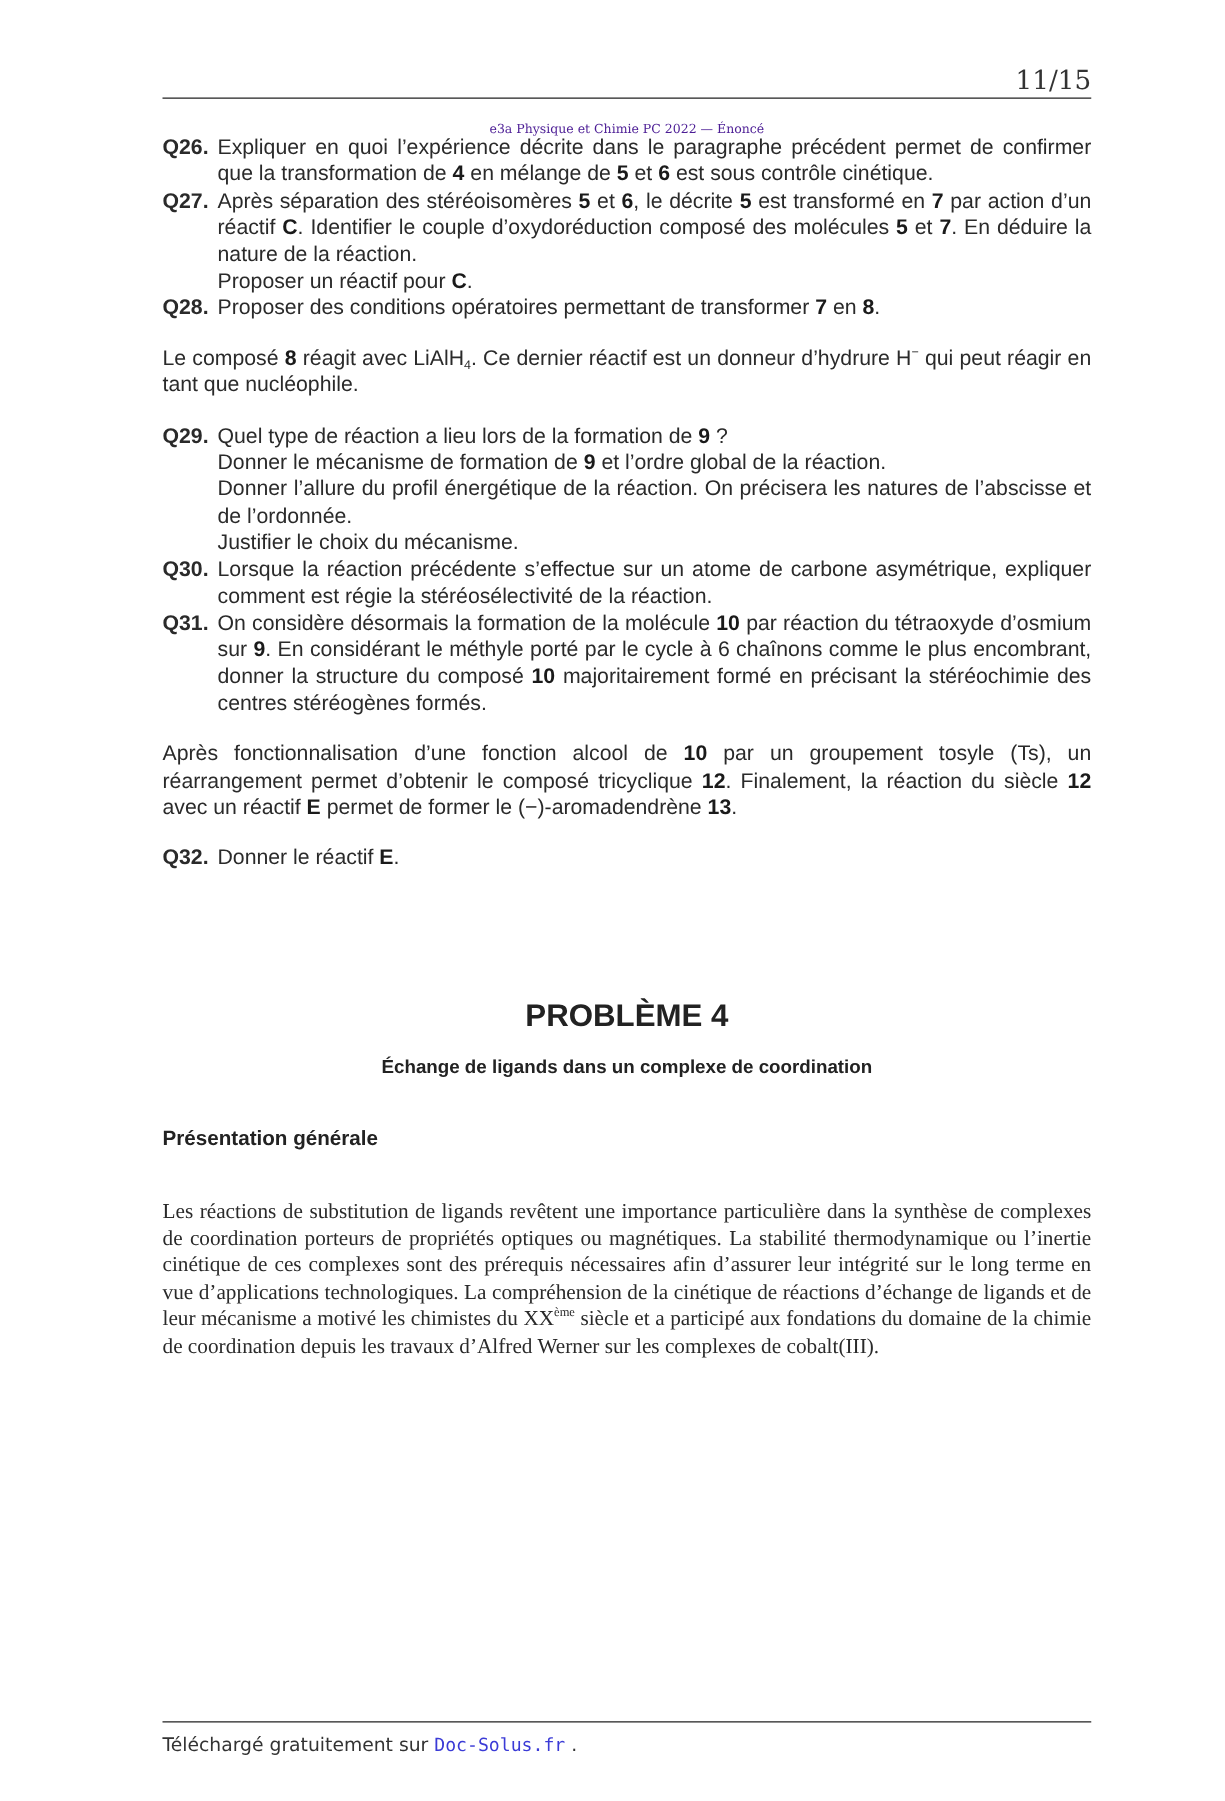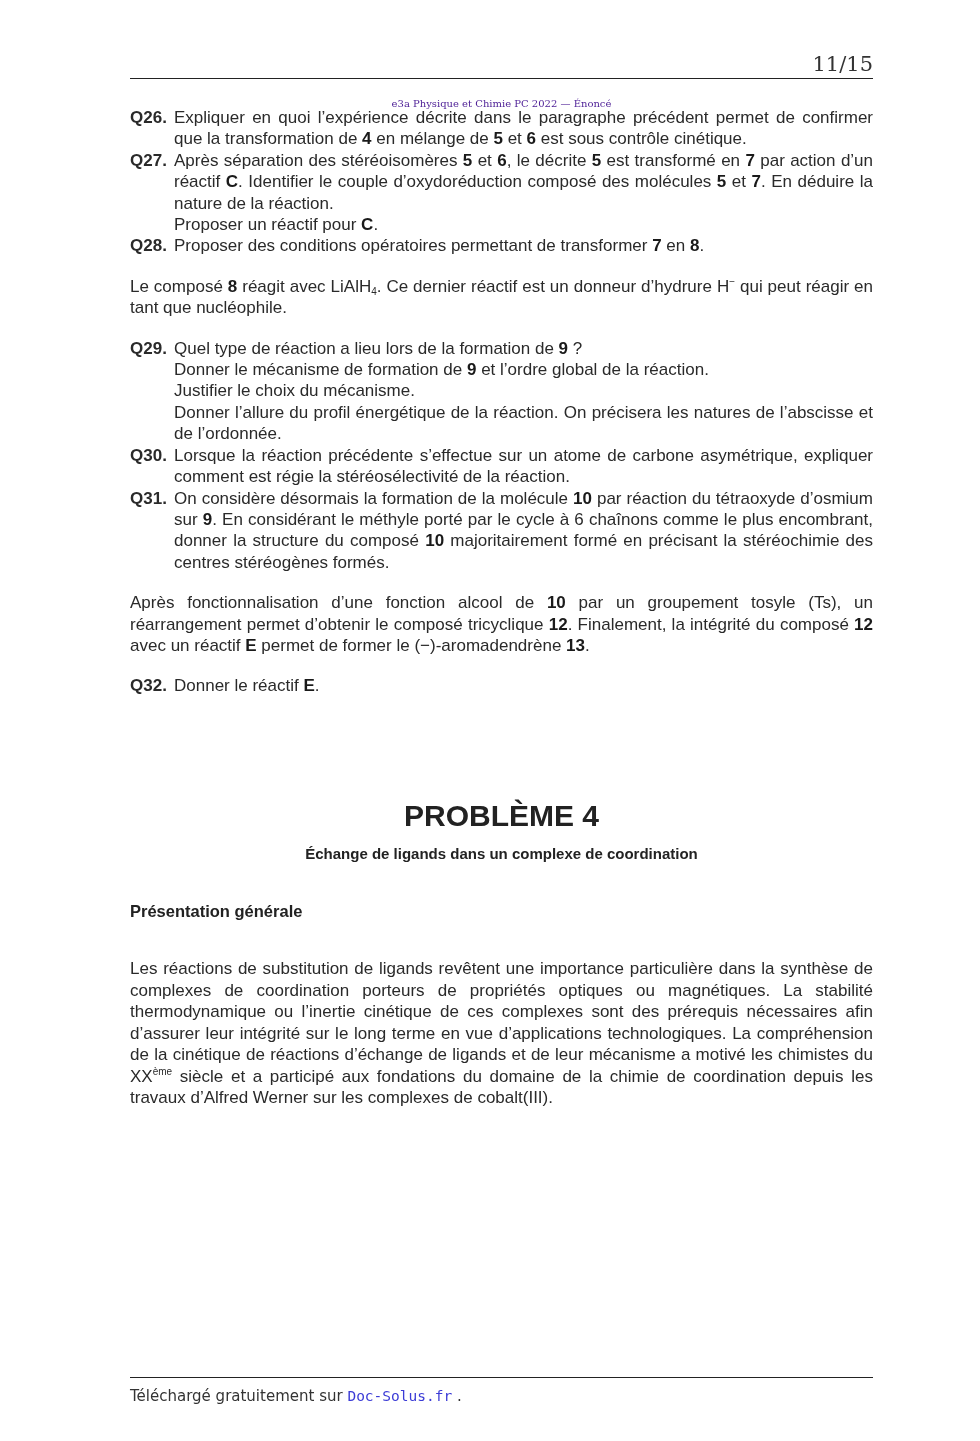--- a/index.html
+++ b/index.html
@@ -11,24 +11,24 @@
   .content { position: absolute; left: 130px; top: 107px; width: 743px; font-family: "Liberation Sans", sans-serif; font-size: 17px; line-height: 21.4px; color: #2a2a2a; }
   .q { display: flex; text-align: justify; }
   .q-label { flex: 0 0 44px; font-weight: bold; white-space: nowrap; }
   .q-body { flex: 1; }
   .q-body p { margin: 0; text-align: justify; }
   .para { margin: 0; text-align: justify; }
   .gap-s { height: 19px; }
   b { font-weight: bold; color: #1a1a1a; }
   sub { font-size: 10px; vertical-align: -3px; line-height: 0; }
   sup { font-size: 10px; vertical-align: 7px; line-height: 0; }
-  .problem-title { position: absolute; left: 130px; width: 743px; top: 799px; text-align: center; font-family: "Liberation Sans", sans-serif; font-weight: bold; font-size: 30px; color: #222; }
+  .problem-title { position: absolute; left: 130px; width: 743px; top: 799px; text-align: center; font-family: "Liberation Sans", sans-serif; font-weight: bold; font-size: 25px; color: #222; }
   .problem-subtitle { position: absolute; left: 130px; width: 743px; top: 845px; text-align: center; font-family: "Liberation Sans", sans-serif; font-weight: bold; font-size: 15px; color: #222; }
   .section-title { position: absolute; left: 130px; top: 902px; font-family: "Liberation Sans", sans-serif; font-weight: bold; font-size: 16.5px; color: #222; }
-  .intro { position: absolute; left: 130px; top: 941px; width: 743px; font-family: Liberation Sans, sans-serif; font-size: 17px; line-height: 21.5px; color: #2a2a2a; text-align: justify; }
+  .intro { position: absolute; left: 130px; top: 941px; width: 743px; font-family: Liberation Serif, serif; font-size: 17px; line-height: 21.5px; color: #2a2a2a; text-align: justify; }
   .footer-rule { position: absolute; left: 130px; top: 1377px; width: 743px; border-top: 1.5px solid #222; }
   .footer { position: absolute; left: 130px; width: 743px; top: 1387px; text-align: left; font-family: "DejaVu Sans", "Liberation Sans", sans-serif; font-size: 15px; color: #333; }
   .footer-link { font-family: "DejaVu Sans Mono", "Liberation Mono", monospace; color: #3b3bd6; font-size: 14.5px; text-decoration: none; }
 </style>
 </head>
 <body>
 
 <div class="page">
 
   <div class="header">
@@ -64,41 +64,41 @@
     <p class="para"><span>Le composé </span><b>8</b><span> réagit avec LiAlH</span><sub>4</sub><span>. Ce dernier réactif est un donneur d’hydrure H</span><sup>−</sup><span> qui peut réagir en tant que nucléophile.</span></p>
 
     <div class="gap-s"></div>
 
     <div id="questions-middle">
         <div class="q">
           <div class="q-label">Q29.</div>
           <div class="q-body">
             <p><span>Quel type de réaction a lieu lors de la formation de </span><b>9</b><span> ?</span></p>
             <p><span>Donner le mécanisme de formation de </span><b>9</b><span> et l’ordre global de la réaction.</span></p>
+            <p><span>Donner l’allure du profil énergétique de la réaction. On précisera les natures de l’abscisse et de l’ordonnée.</span></p>
             <p><span>Justifier le choix du mécanisme.</span></p>
-            <p><span>Donner l’allure du profil énergétique de la réaction. On précisera les natures de l’abscisse et de l’ordonnée.</span></p>
           </div>
         </div>
         <div class="q">
           <div class="q-label">Q30.</div>
           <div class="q-body">
             <p><span>Lorsque la réaction précédente s’effectue sur un atome de carbone asymétrique, expliquer comment est régie la stéréosélectivité de la réaction.</span></p>
           </div>
         </div>
         <div class="q">
           <div class="q-label">Q31.</div>
           <div class="q-body">
             <p><span>On considère désormais la formation de la molécule </span><b>10</b><span> par réaction du tétraoxyde d’osmium sur </span><b>9</b><span>. En considérant le méthyle porté par le cycle à 6 chaînons comme le plus encombrant, donner la structure du composé </span><b>10</b><span> majoritairement formé en précisant la stéréochimie des centres stéréogènes formés.</span></p>
           </div>
         </div>
       </div>
 
     <div class="gap-s"></div>
 
-    <p class="para" id="paragraph-tosyl"><span>Après fonctionnalisation d’une fonction alcool de </span><b>10</b><span> par un groupement tosyle (Ts), un réarrangement permet d’obtenir le composé tricyclique </span><b>12</b><span>. Finalement, la intégrité du composé </span><b>12</b><span> avec un réactif </span><b>E</b><span> permet de former le (−)-aromadendrène </span><b>13</b><span>.</span></p>
+    <p class="para" id="paragraph-tosyl"><span>Après fonctionnalisation d’une fonction alcool de </span><b>10</b><span> par un groupement tosyle (Ts), un réarrangement permet d’obtenir le composé tricyclique </span><b>12</b><span>. Finalement, la réaction du siècle </span><b>12</b><span> avec un réactif </span><b>E</b><span> permet de former le (−)-aromadendrène </span><b>13</b><span>.</span></p>
 
     <div class="gap-s"></div>
 
     <div id="questions-bottom">
         <div class="q">
           <div class="q-label">Q32.</div>
           <div class="q-body">
             <p><span>Donner le réactif </span><b>E</b><span>.</span></p>
           </div>
         </div>

